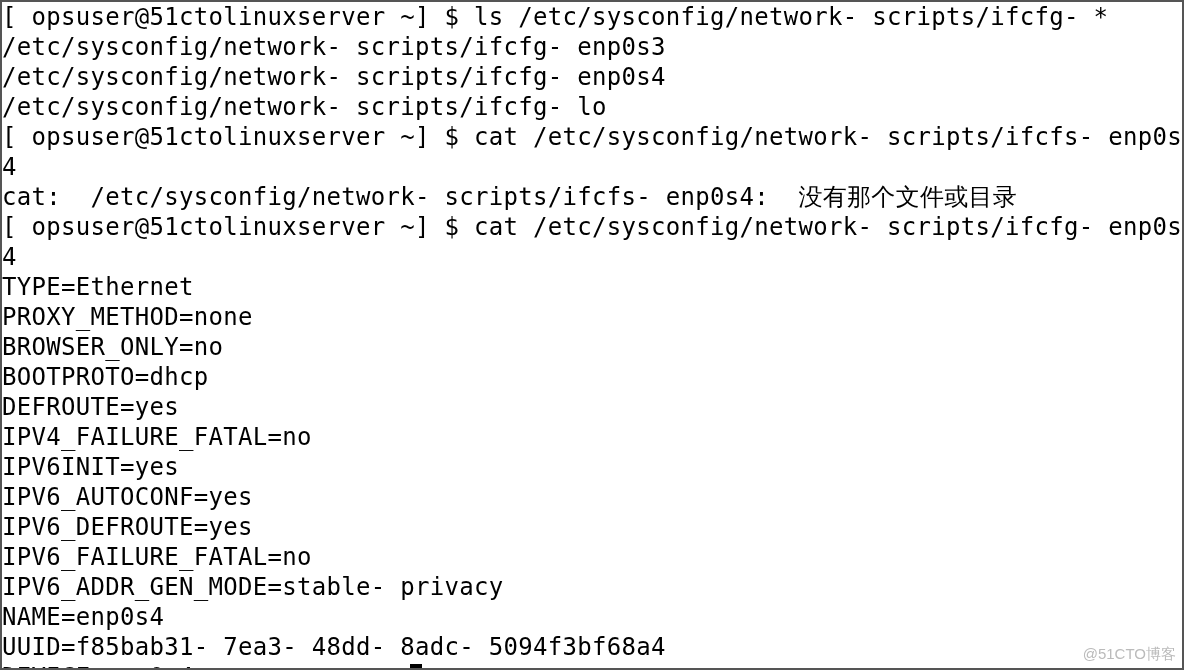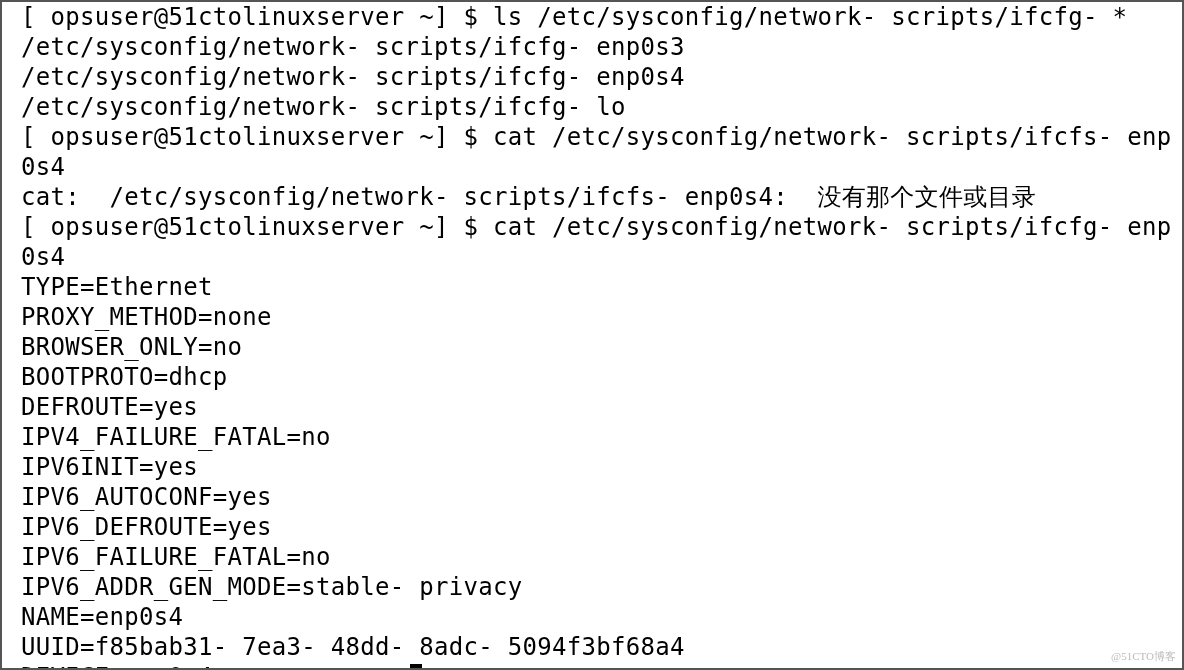--- a/index.html
+++ b/index.html
@@ -20,29 +20,28 @@
       border: 2px solid #555;
       letter-spacing: 0.3px;
     }
     .terminal {
       padding: 0;
       white-space: pre-wrap;
       word-break: break-all;
     }
     .line {
       display: block;
-      padding-left: 19px;
     }
     .watermark {
       position: absolute;
       bottom: 4px;
       right: 6px;
-      font-size: 11px;
+      font-size: 15px;
       color: #bbbbbb;
-      font-family: Liberation Serif, serif;
+      font-family: Liberation Sans, sans-serif;
       letter-spacing: 0;
     }
     .cursor {
       position: absolute;
       bottom: 0;
       left: 408px;
       width: 12px;
       height: 4px;
       background: #000;
     }

